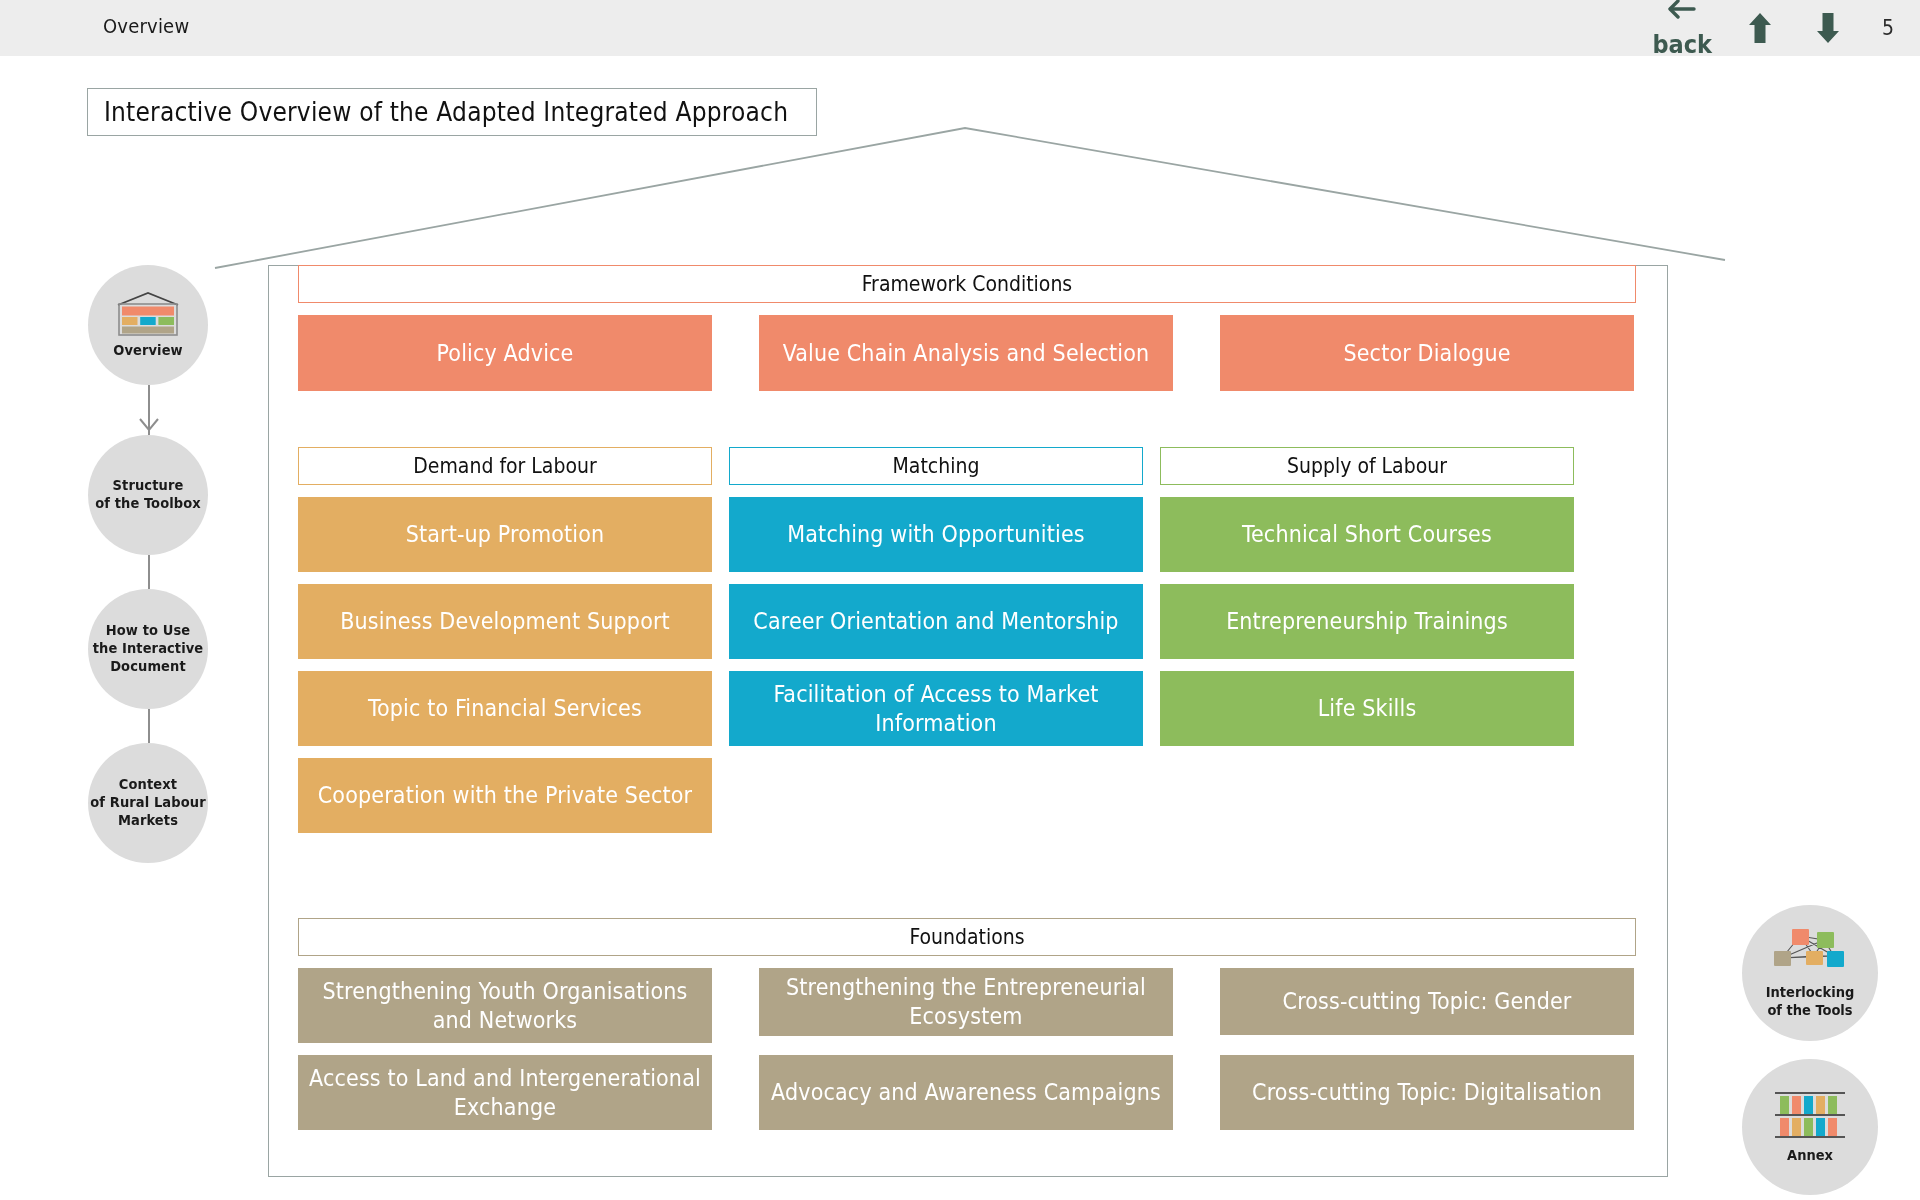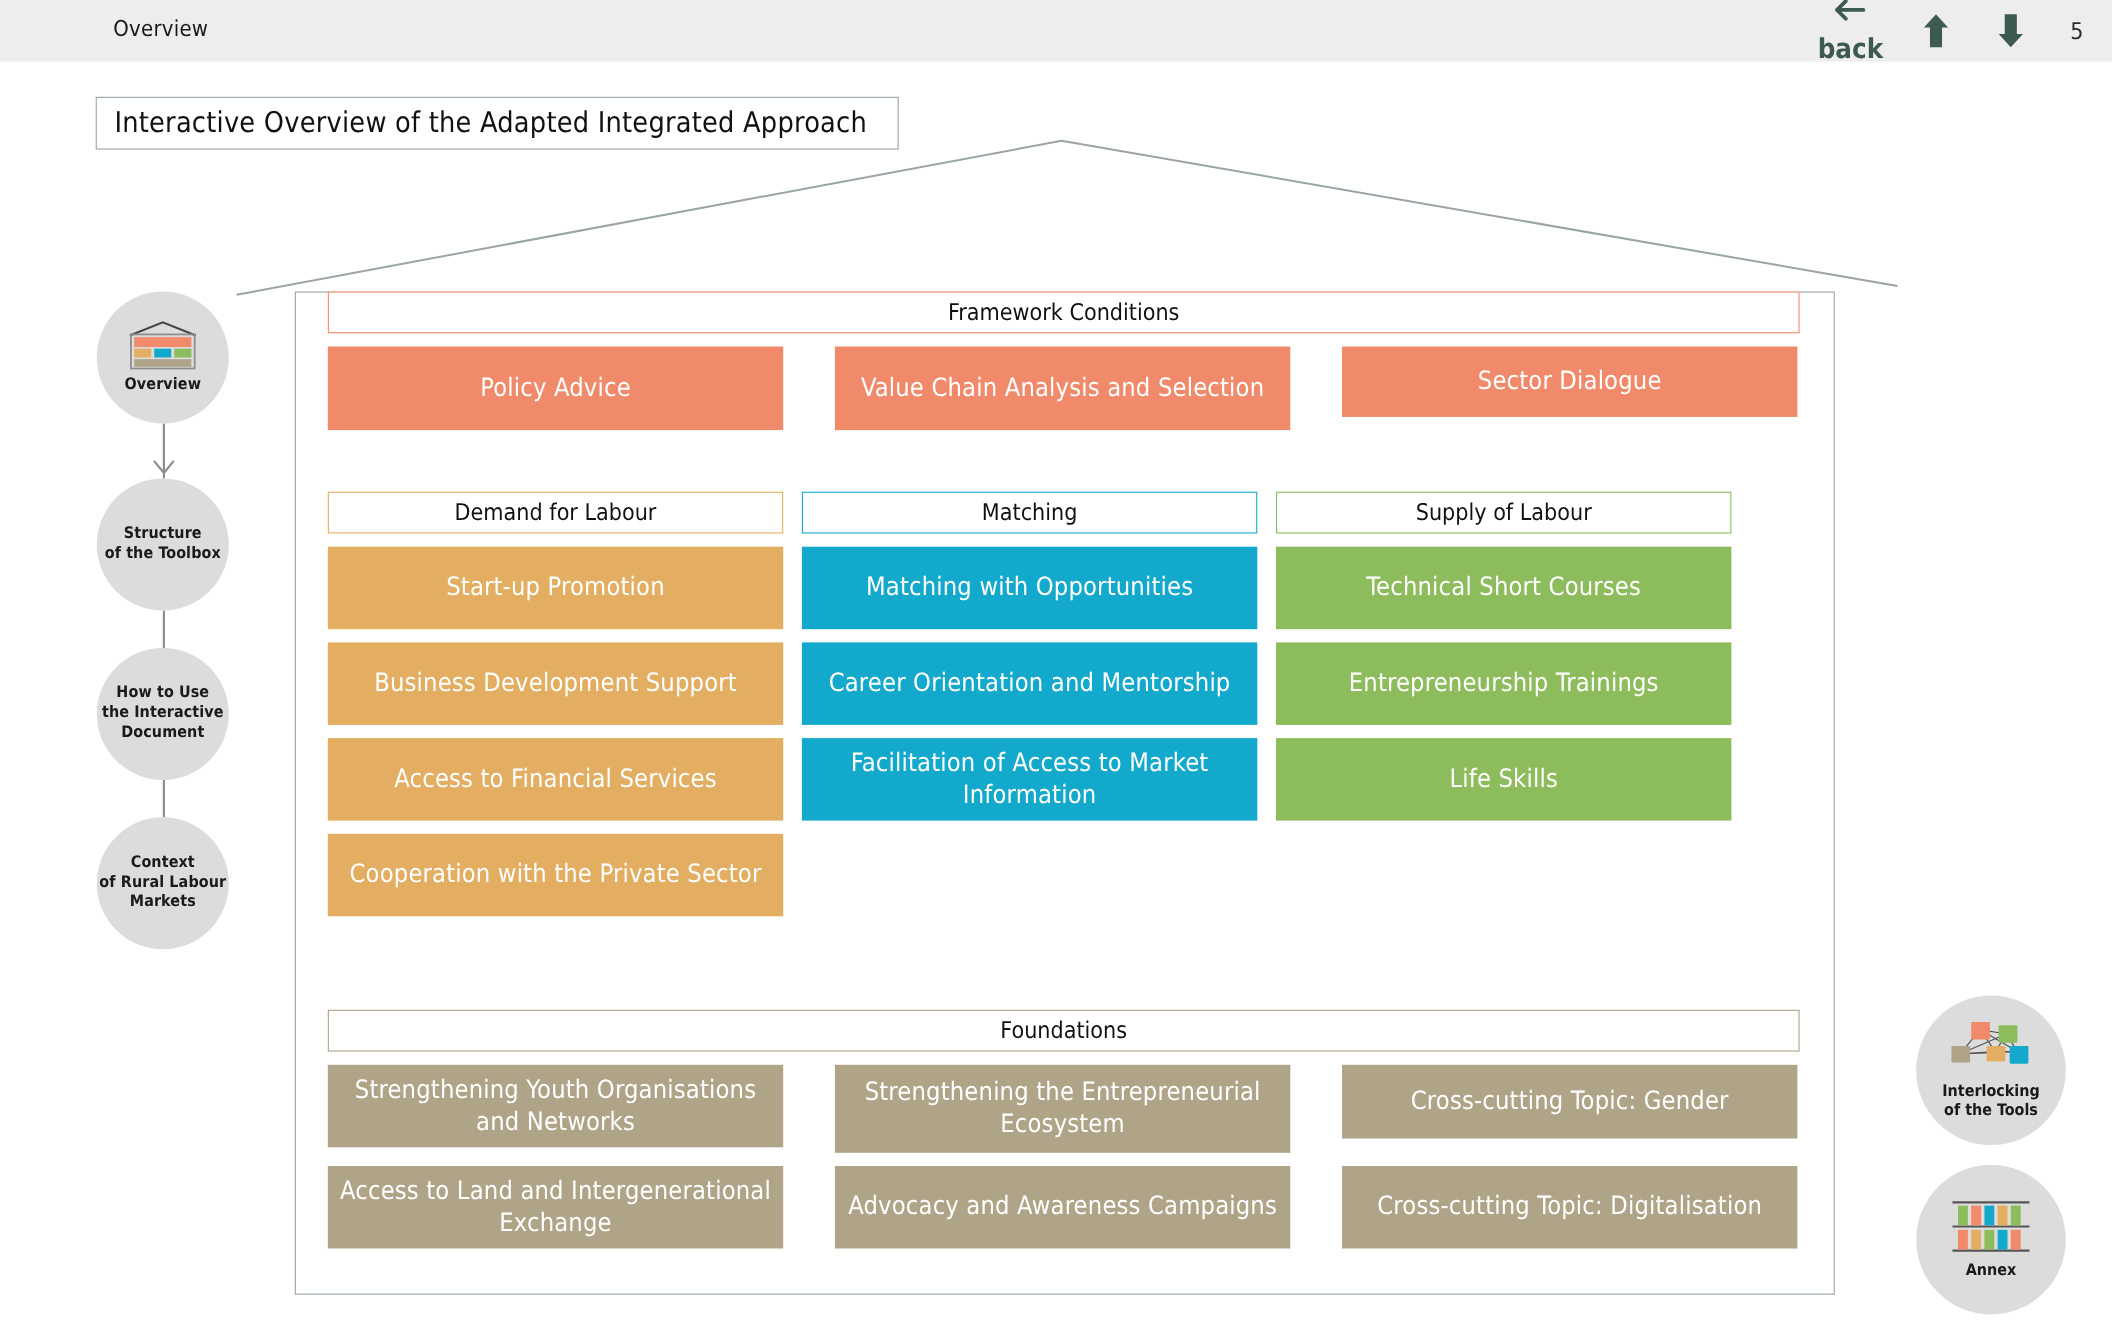--- a/index.html
+++ b/index.html
@@ -204,33 +204,33 @@
 
   <div class="content">
 
     <div class="sec-framework">
       <div class="band-header band-full" id="fw-header" style="border: 1.4px solid rgb(240, 138, 107); justify-content: center;">
         <span>Framework Conditions</span>
       </div>
       <div class="tile-row">
         <div class="tile fw-tile col" style="height: 76px; background: rgb(240, 138, 107);">Policy Advice</div>
         <div class="tile fw-tile col" style="height: 76px; background: rgb(240, 138, 107);">Value Chain Analysis and Selection</div>
-        <div class="tile fw-tile col" style="height: 64px; background: rgb(240, 138, 107);">Sector Dialogue</div>
+        <div class="tile fw-tile col" style="height: 76px; background: rgb(240, 138, 107);">Sector Dialogue</div>
       </div>
     </div>
 
     <div class="sec-columns row3">
 
       <div class="col">
         <div class="col-header" id="ch-0" style="border: 1.4px solid rgb(227, 174, 98);">
           <span>Demand for Labour</span>
         </div>
         <div class="tile c0" style="height: 75px; margin-top: 12px; background: rgb(227, 174, 98);">Start-up Promotion</div>
         <div class="tile c0" style="height: 75px; margin-top: 12px; background: rgb(227, 174, 98);">Business Development Support</div>
-        <div class="tile c0" style="height: 75px; margin-top: 12px; background: rgb(227, 174, 98);">Access to Financial Services</div>
+        <div class="tile c0" style="height: 75px; margin-top: 12px; background: rgb(227, 174, 98);">Topic to Financial Services</div>
         <div class="tile c0" style="height: 75px; margin-top: 12px; background: rgb(227, 174, 98);">Cooperation with the Private Sector</div>
       </div>
 
       <div class="col">
         <div class="col-header" id="ch-1" style="border: 1.4px solid rgb(19, 169, 204);">
           <span>Matching</span>
         </div>
         <div class="tile c1" style="height: 75px; margin-top: 12px; background: rgb(19, 169, 204);">Matching with Opportunities</div>
         <div class="tile c1" style="height: 75px; margin-top: 12px; background: rgb(19, 169, 204);">Career Orientation and Mentorship</div>
         <div class="tile c1" style="height: 75px; margin-top: 12px; background: rgb(19, 169, 204);">Facilitation of Access to Market Information</div>
@@ -245,21 +245,21 @@
         <div class="tile c2" style="height: 75px; margin-top: 12px; background: rgb(141, 188, 92);">Life Skills</div>
       </div>
     </div>
 
     <div class="sec-foundations">
       <div class="band-header band-full" id="fo-header" style="border: 1.4px solid rgb(176, 164, 136);">
         <span>Foundations</span>
       </div>
       <div class="tile-row">
         <div class="tile fo-tile col" style="height: 75px; background: rgb(176, 164, 136);">Strengthening Youth Organisations and Networks</div>
-        <div class="tile fo-tile col" style="height: 80px; background: rgb(176, 164, 136);">Strengthening the Entrepreneurial Ecosystem</div>
+        <div class="tile fo-tile col" style="height: 68px; background: rgb(176, 164, 136);">Strengthening the Entrepreneurial Ecosystem</div>
         <div class="tile fo-tile col" style="height: 67px; background: rgb(176, 164, 136);">Cross-cutting Topic: Gender</div>
       </div>
       <div class="tile-row">
         <div class="tile fo-tile col" style="height: 75px; background: rgb(176, 164, 136);">Access to Land and Intergenerational Exchange</div>
         <div class="tile fo-tile col" style="height: 75px; background: rgb(176, 164, 136);">Advocacy and Awareness Campaigns</div>
         <div class="tile fo-tile col" style="height: 75px; background: rgb(176, 164, 136);">Cross-cutting Topic: Digitalisation</div>
       </div>
     </div>
 
   </div>

